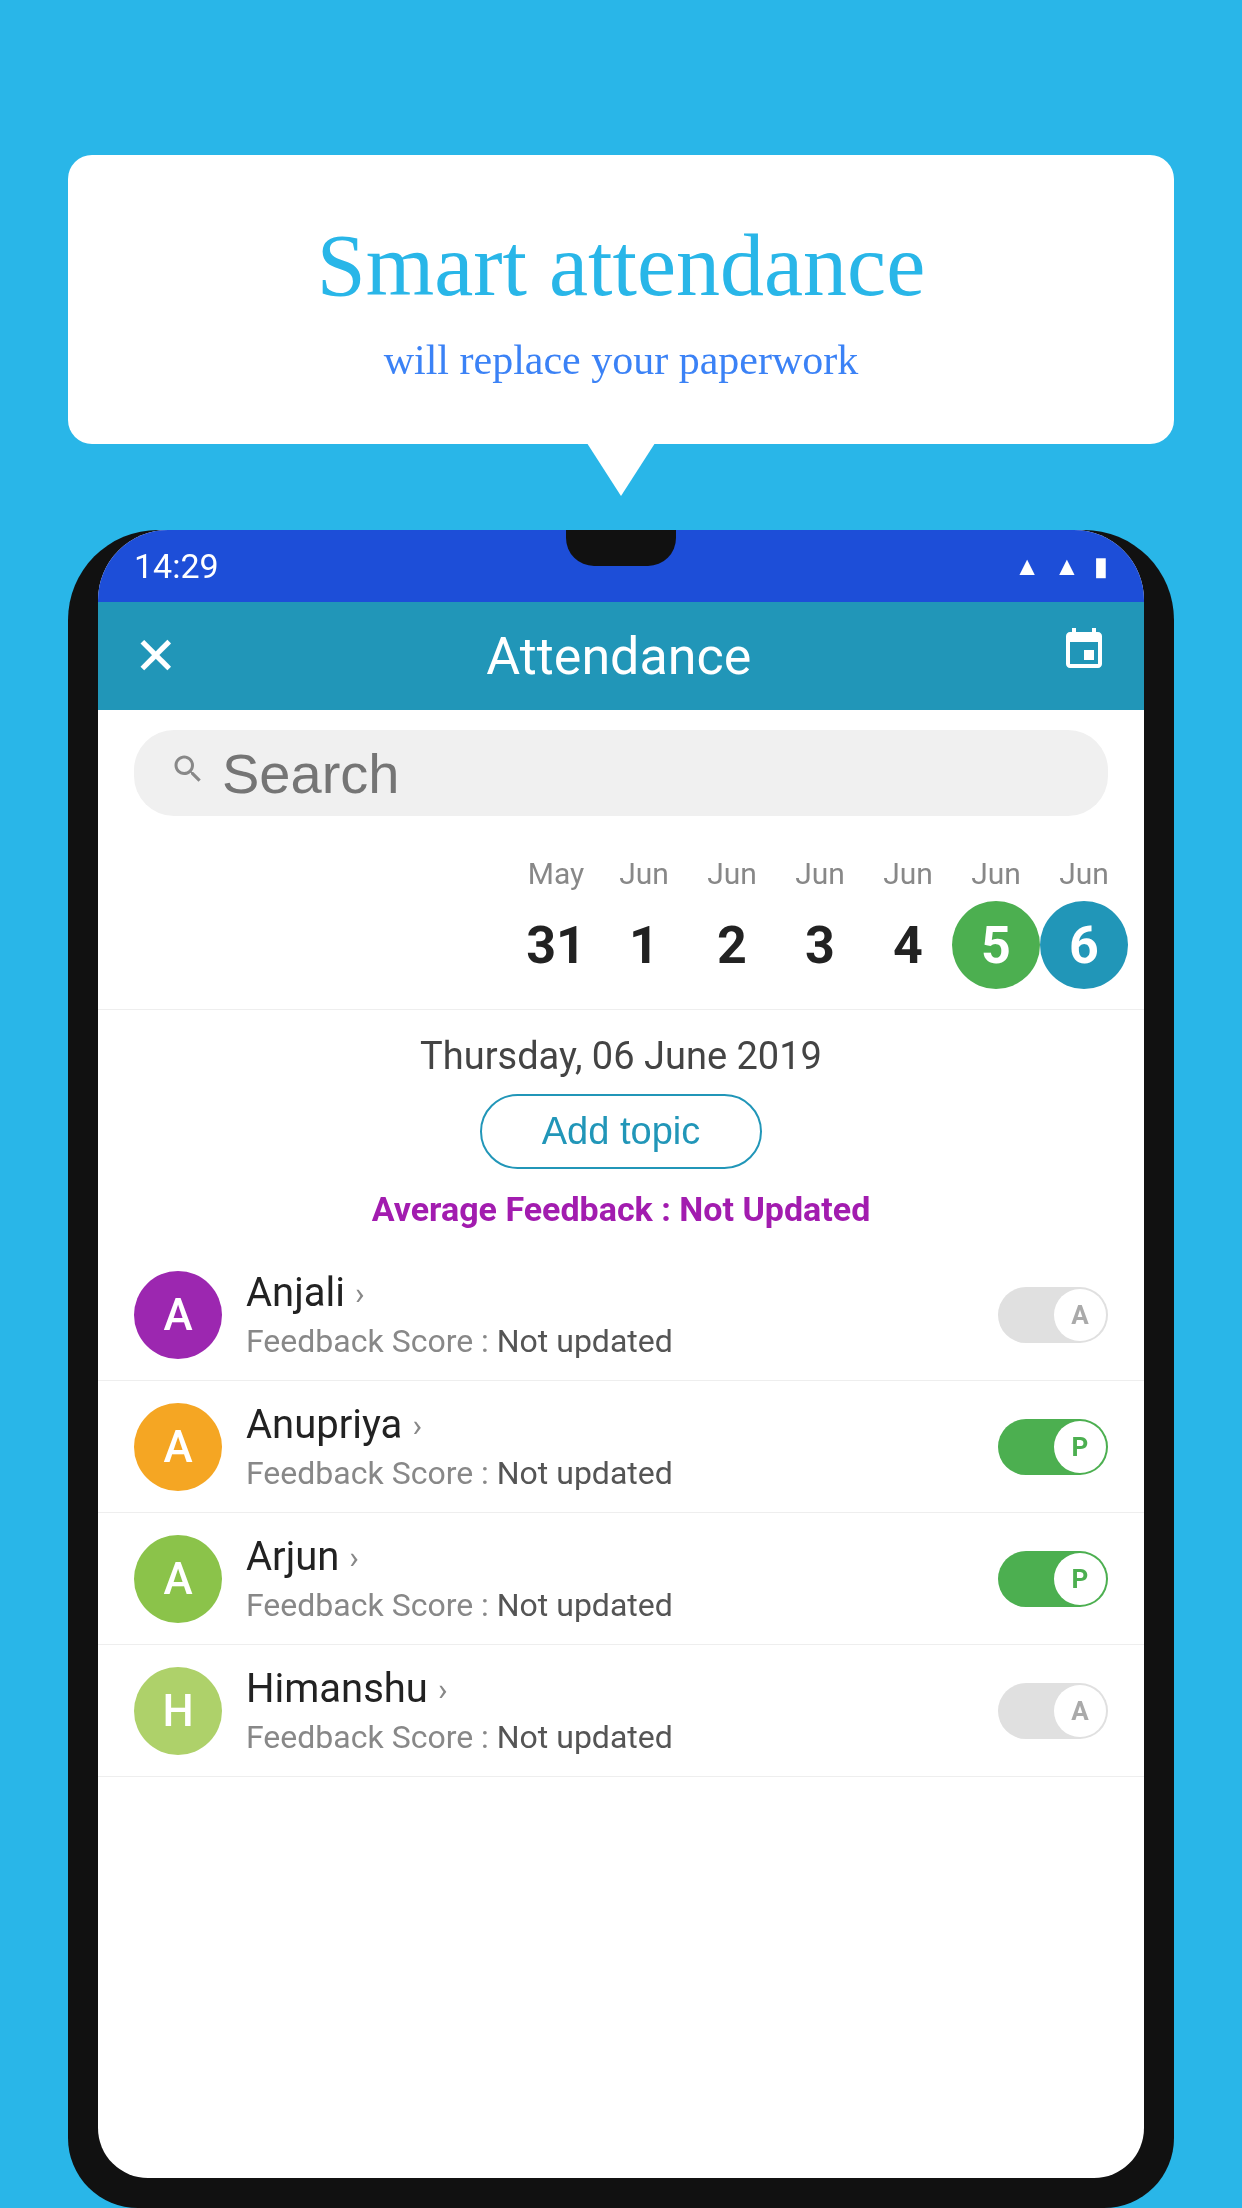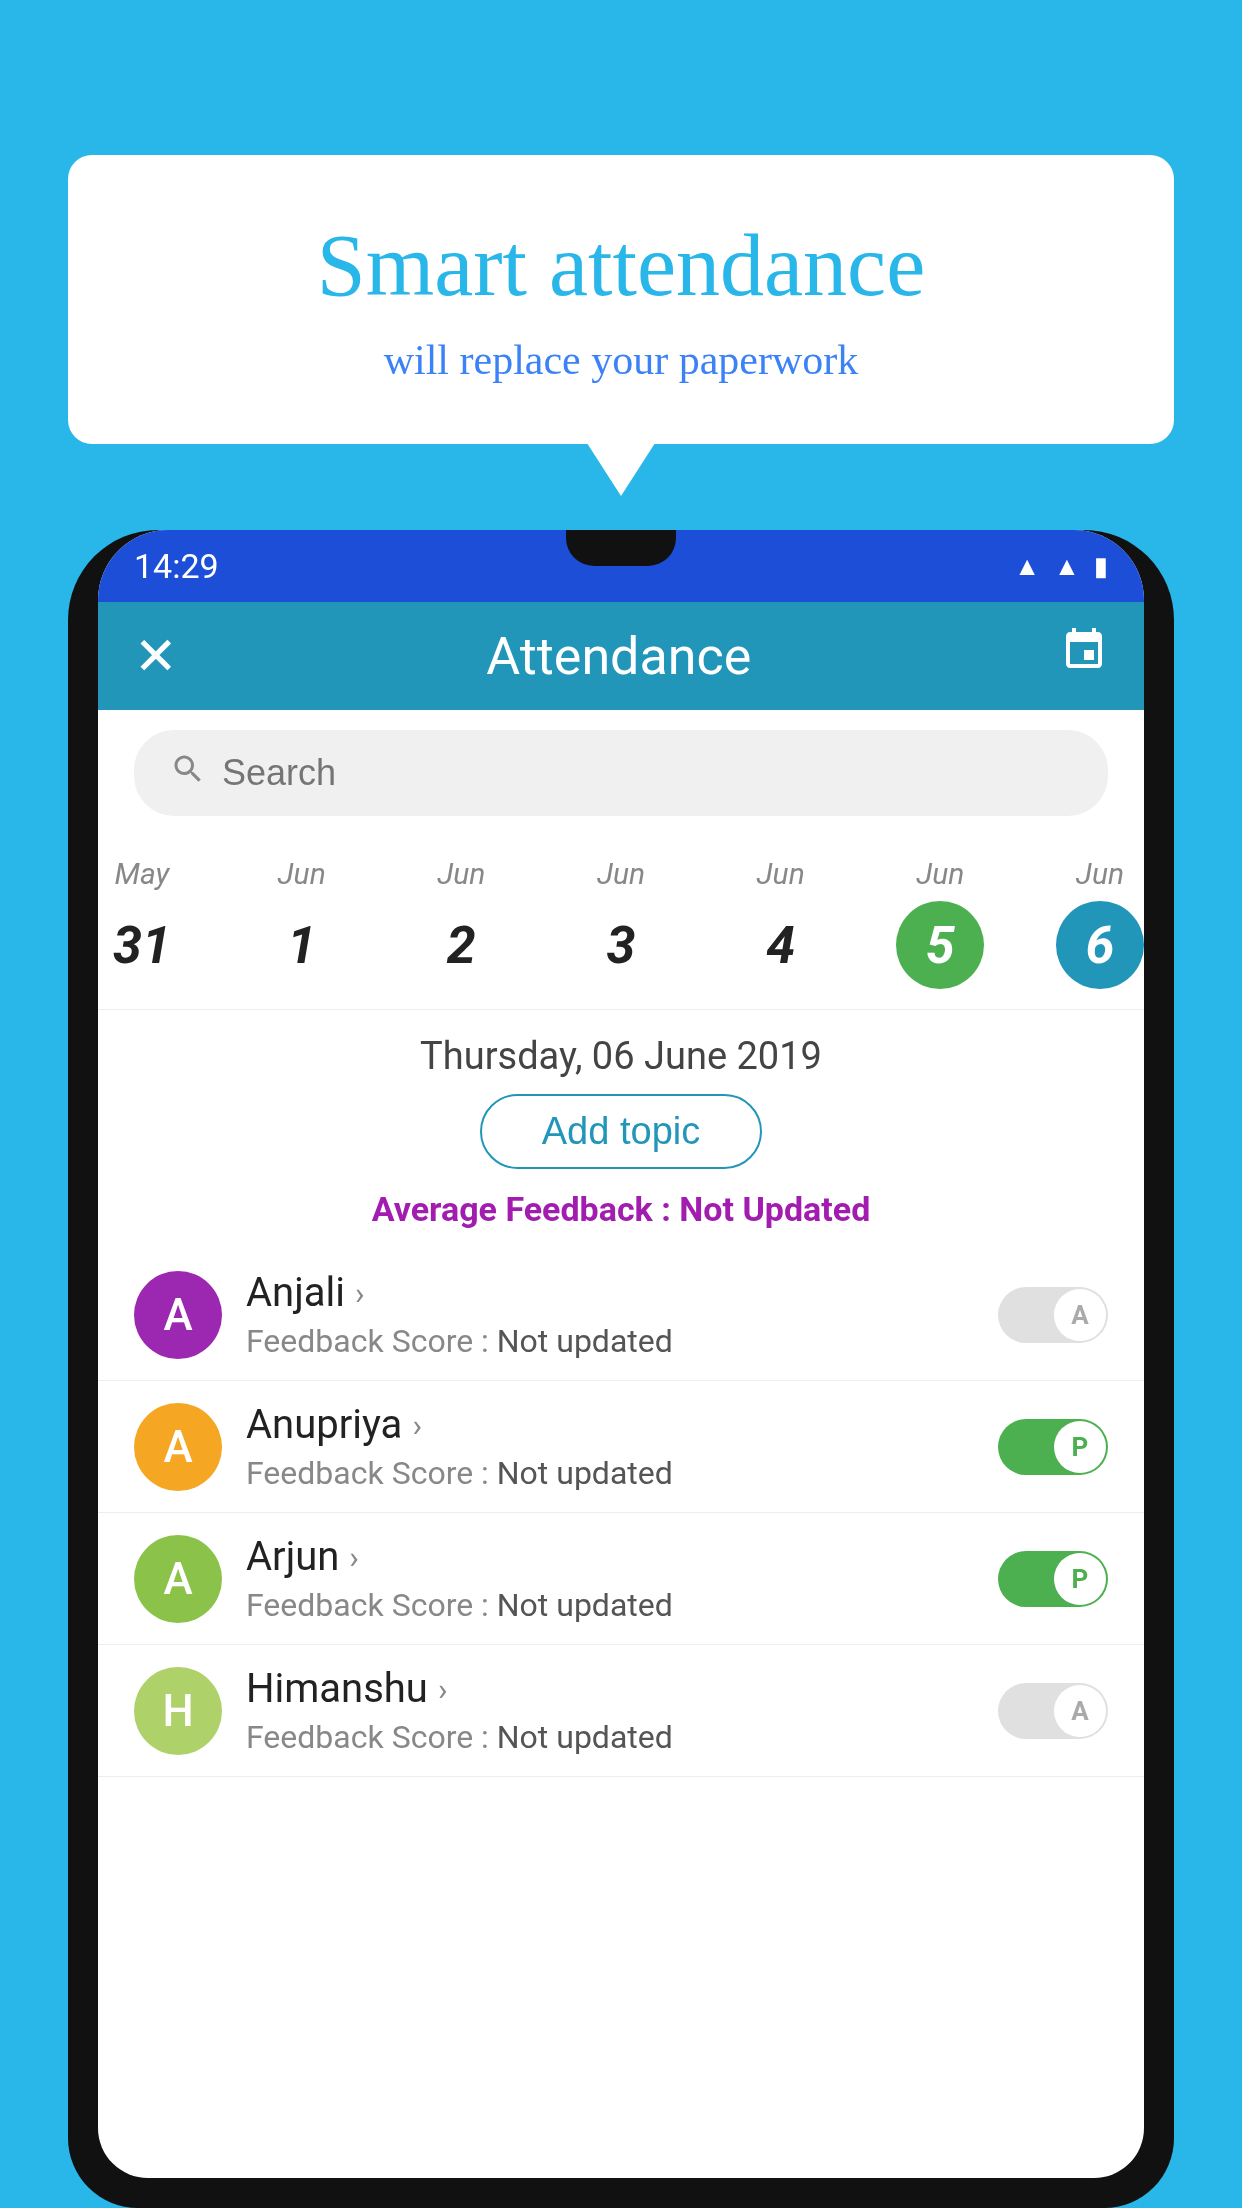--- a/index.html
+++ b/index.html
@@ -130,34 +130,33 @@
     }
 
     .search-bar .search-icon {
       color: #888;
       font-size: 40px;
     }
 
     .search-bar input {
       border: none;
       background: transparent;
-      font-size: 36px;
+      font-size: 56px;
       color: #15803d;
       outline: none;
       flex: 1;
     }
 
     
     .calendar-strip {
-      padding: 20px 0;
-      display: flex;
-      justify-content: space-between;
+      padding: 20px 16px;
+      display: flex;
+      justify-content: flex-end;
       align-items: flex-end;
       border-bottom: 1px solid #eee;
-      font-style: italic;
     }
 
     .cal-day {
       display: flex;
       flex-direction: column;
       align-items: center;
       gap: 10px;
       cursor: pointer;
     }
 

